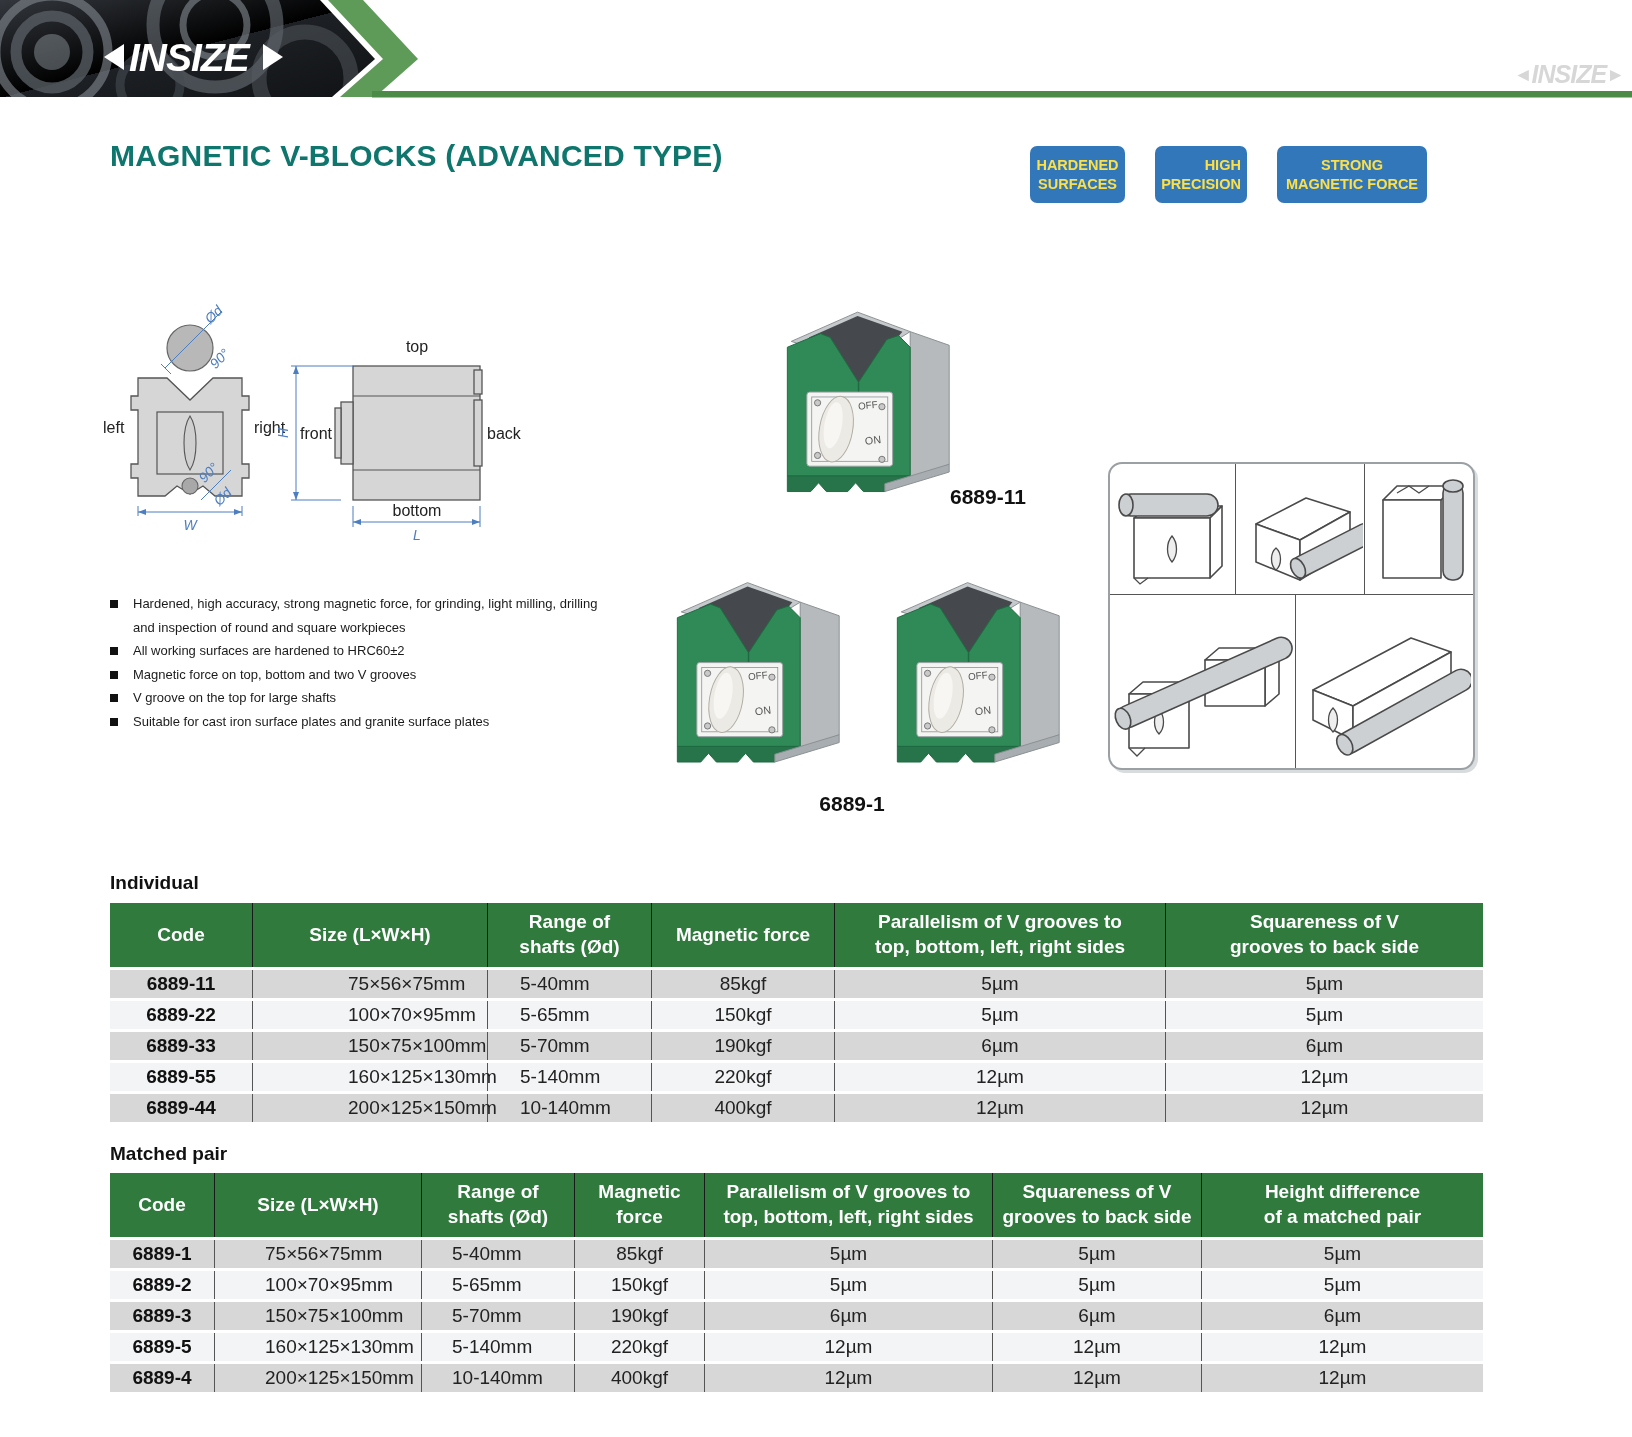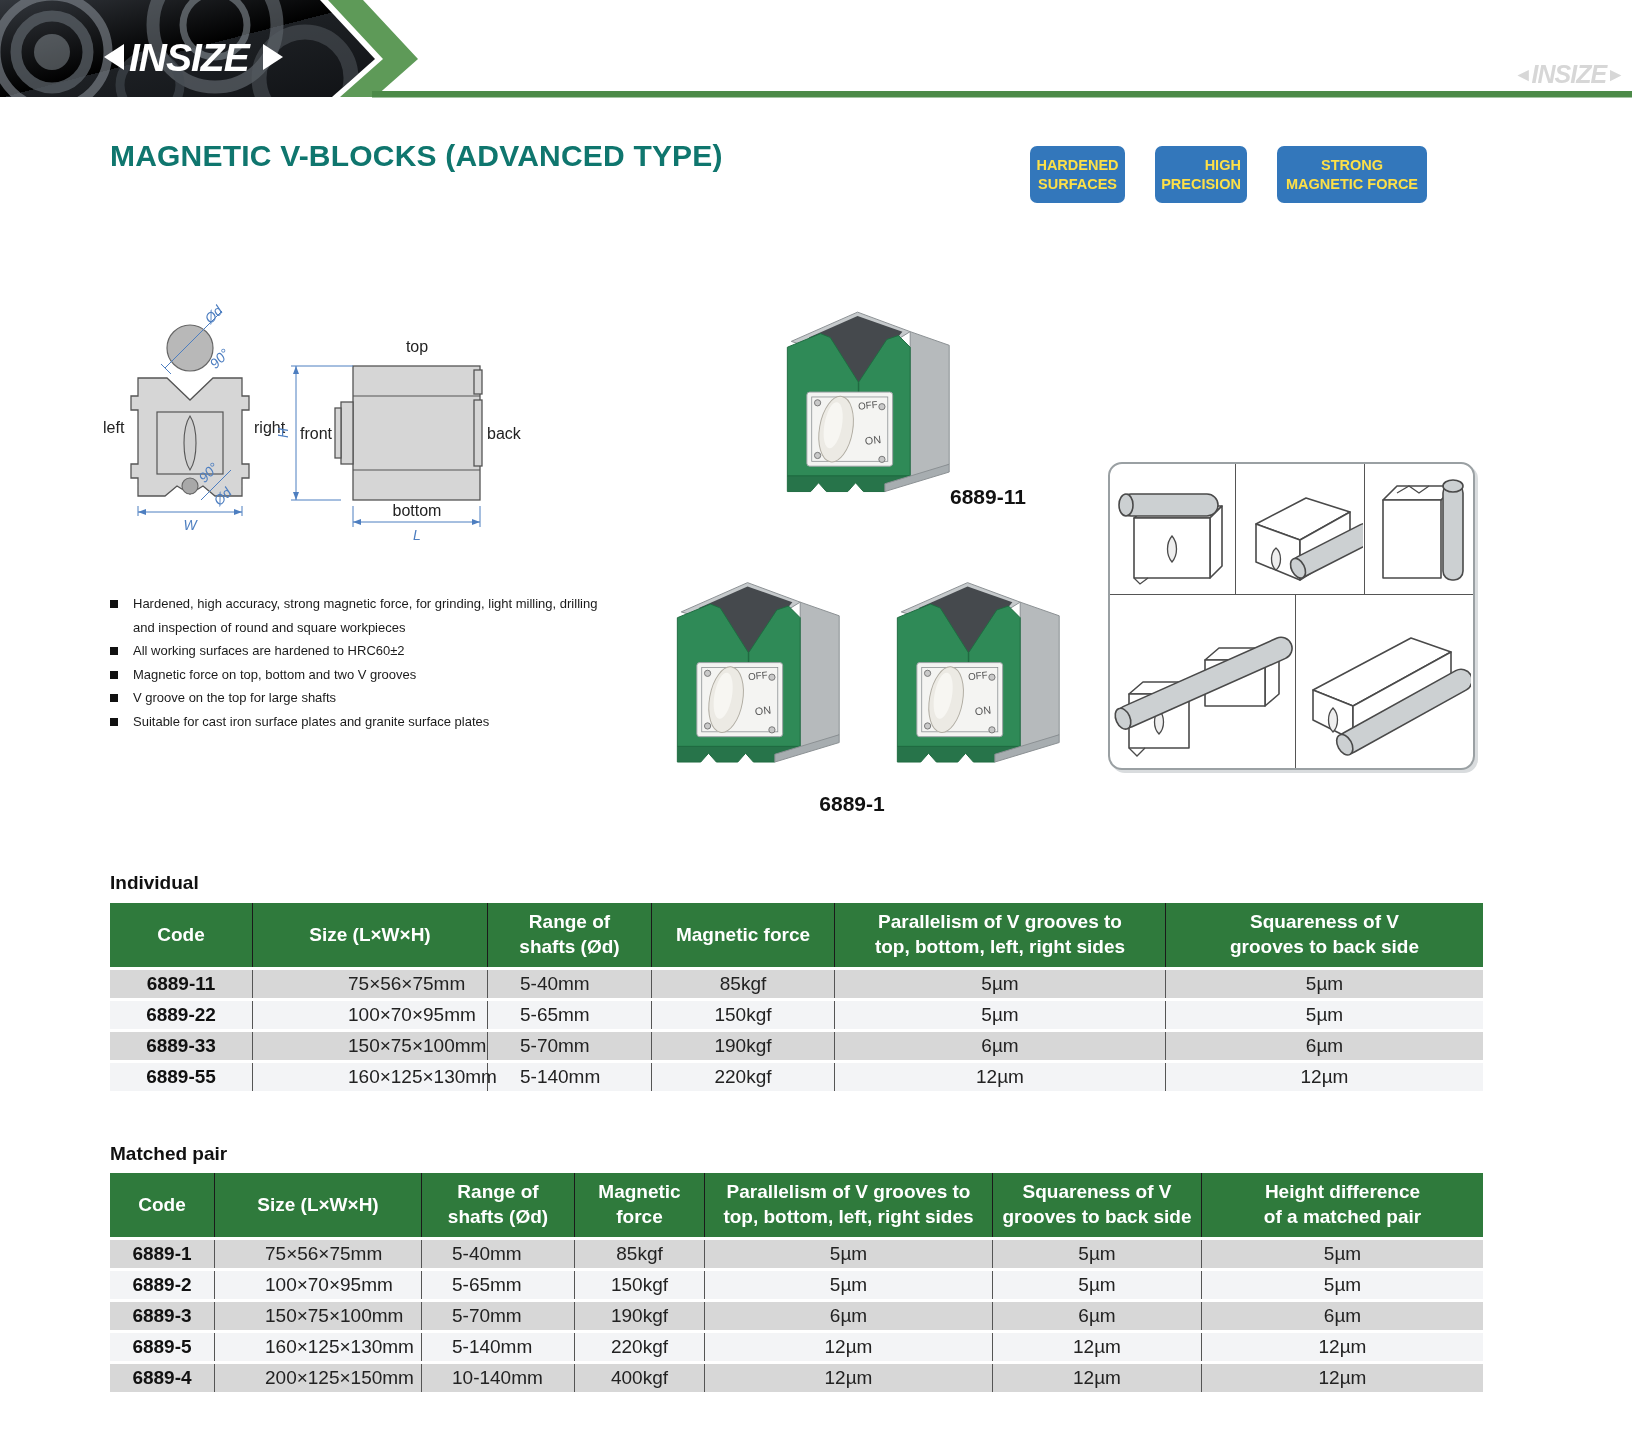--- a/index.html
+++ b/index.html
@@ -342,20 +342,28 @@
         <td>6µm</td>
       </tr>
       <tr>
         <td class="code">6889-55</td>
         <td class="l-size">160×125×130mm</td>
         <td class="l-range">5-140mm</td>
         <td>220kgf</td>
         <td>12µm</td>
         <td>12µm</td>
       </tr>
+      <tr>
+        <td class="code">6889-44</td>
+        <td class="l-size">200×125×150mm</td>
+        <td class="l-range">10-140mm</td>
+        <td>400kgf</td>
+        <td>12µm</td>
+        <td>12µm</td>
+      </tr>
     </tbody>
   </table>
 
   <div class="section-heading h-matched">Matched pair</div>
   <table class="tbl tbl-matched">
     <colgroup>
       <col style="width:105px">
         <col style="width:207px">
         <col style="width:153px">
         <col style="width:130px">

